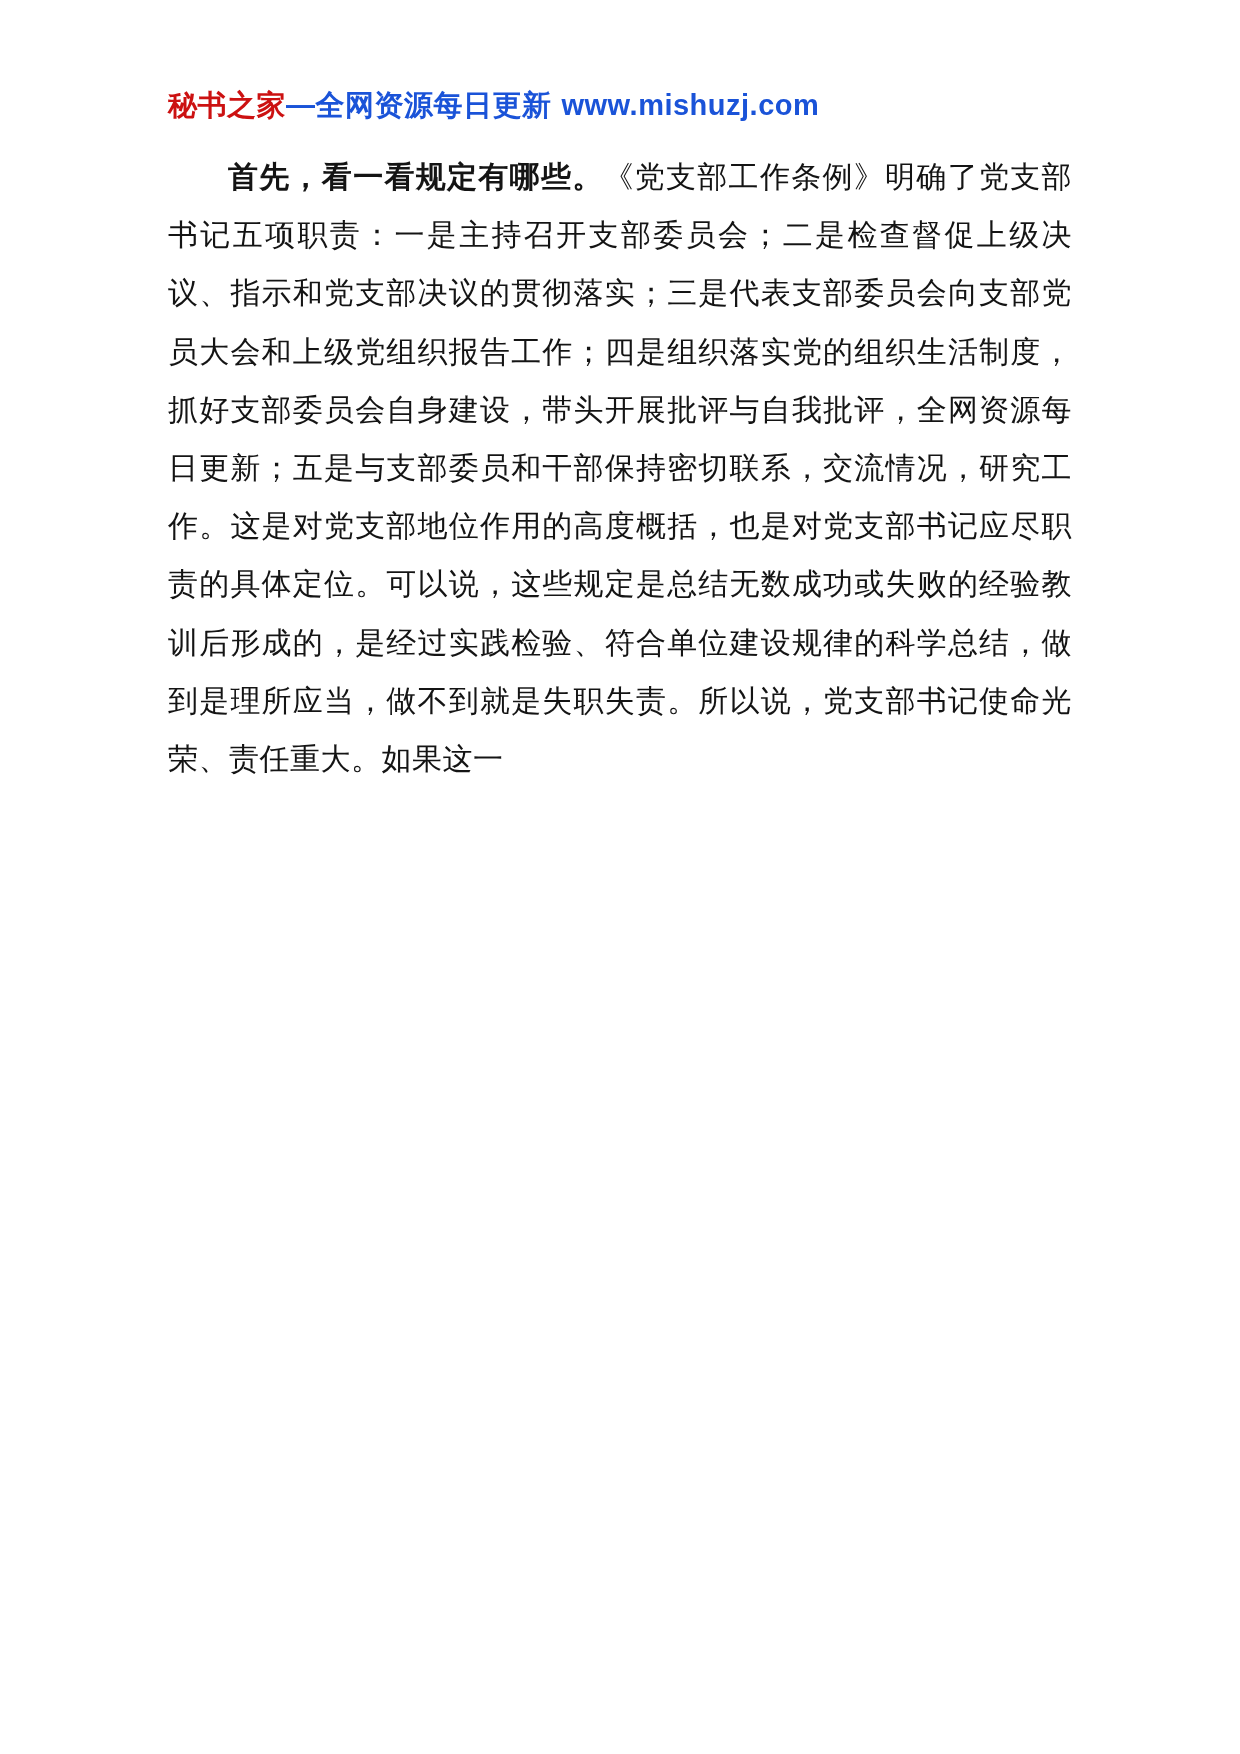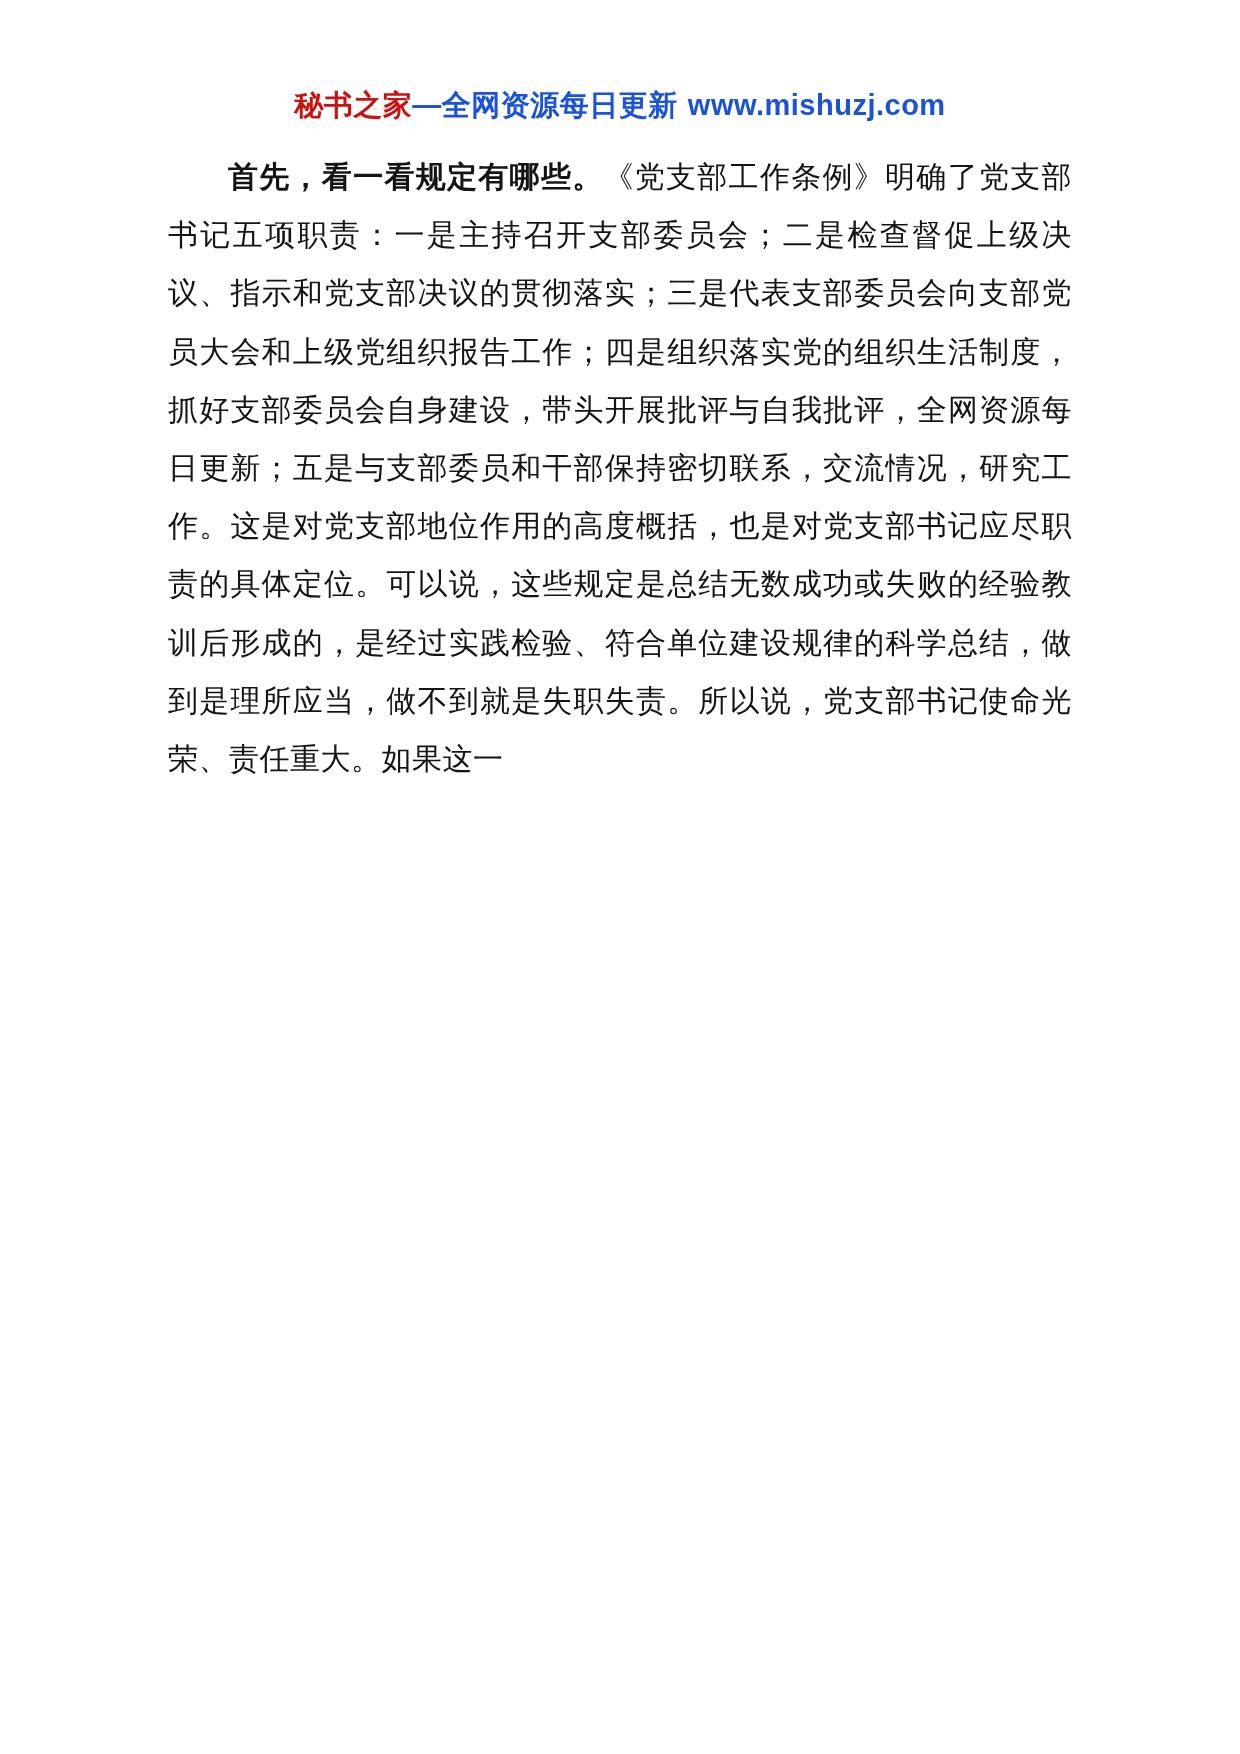--- a/index.html
+++ b/index.html
@@ -14,21 +14,21 @@
     }
     .page {
       box-sizing: border-box;
       width: 1240px;
       height: 1754px;
       background: #ffffff;
       padding: 86px 168px 0 168px;
       overflow: hidden;
     }
     .header {
-      text-align: center;
+      text-align: left;
       font-size: 29px;
       font-weight: bold;
       margin: 0 0 22px 0;
       white-space: nowrap;
       letter-spacing: 0.5px;
     }
     .site-name {
       color: #cc1111;
     }
     .tagline {

